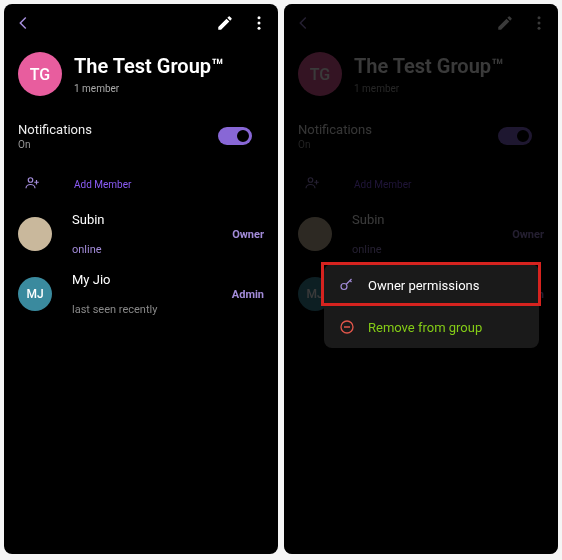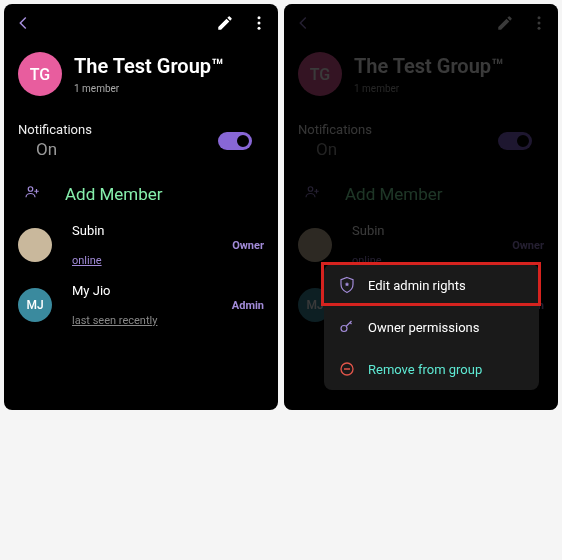--- a/index.html
+++ b/index.html
@@ -7,21 +7,21 @@
     background: #f5f5f5;
     font-family: -apple-system, BlinkMacSystemFont, "Segoe UI", Roboto, sans-serif;
     display: flex;
     gap: 6px;
     padding: 4px;
     width: 562px;
     height: 560px;
   }
   .screen {
     width: 275px;
-    height: 406px;
+    height: 550px;
     background: #000;
     border-radius: 8px;
     position: relative;
     overflow: hidden;
     color: #fff;
     display: flex;
     flex-direction: column;
   }
   .topbar {
     display: flex;
@@ -46,48 +46,48 @@
     font-size:16px; font-weight:500;
   }
   .avatar-pink { background:#e85d9e; color:#fff; }
   .header-text .title { font-size:20px; font-weight:600; }
   .header-text .sub { font-size:10px; color:#aaa; margin-top:5px; }
   .row-notif {
     display:flex; align-items:center; justify-content:space-between;
     padding: 10px 26px 14px 14px;
   }
   .row-notif .lbl { font-size:13px; color:#eee; }
-  .row-notif .sub { font-size:17px; color:#999; margin-top:2px;margin-left:18px; }
+  .row-notif .sub { font-size:10px; color:#999; margin-top:2px; }
   .toggle {
     width:34px; height:18px; border-radius:9px; background:#8867d6; position:relative;
   }
   .toggle::after {
     content:""; position:absolute; right:1px; top:1px; width:16px; height:16px;
     border-radius:50%; background:#000; border:2px solid #8867d6; box-sizing:border-box;
   }
   .addmember {
-    display:flex; align-items:center; gap:19px;
+    display:flex; align-items:center; gap:28px;
     padding:10px 14px;
-    color:#86efac; font-size:17px;
+    color:#8b5cf6; font-size:10px;
   }
   .addmember .iconwrap { width:28px; display:flex; justify-content:center; }
   .member {
     display:flex; align-items:center; gap:20px;
     padding:8px 14px;
   }
   .avatar-sm {
     width:34px; height:34px; border-radius:50%;
     display:flex; align-items:center; justify-content:center;
     font-size:12px; font-weight:500;
   }
   .av-subin { background:#c9b89c; }
   .av-mj { background:#3a8a9e; color:#fff; }
   .member .info { flex:1; }
   .member .name { font-size:13px; color:#fff; }
-  .member .status { font-size:11px; margin-top:16px;text-decoration:underline; }
+  .member .status { font-size:11px; margin-top:16px; }
   .status.online { color:#a28bd8; }
   .status.away { color:#888; }
   .member .role { font-size:11px; color:#a28bd8;font-weight:bold; }
   
   .dim-overlay {
     position:absolute; inset:0; background:rgba(0,0,0,0.55); pointer-events:none;
   }
   .context-menu {
     position:absolute;
     left:40px; top:260px;
@@ -95,21 +95,21 @@
     background:#1a1a1a;
     border-radius:8px;
     overflow:hidden;
     z-index:3;
   }
   .ctx-item {
     display:flex; align-items:center; gap:12px;
     padding:12px 14px;
     font-size:13px;
   }
-  .ctx-item.red { color:#5eead4; }
+  .ctx-item.red { color:#84cc16; }
   .ctx-item .ci { width:18px; display:flex; justify-content:center; }
   .highlight-box {
     position:absolute;
     left:37px; top:258px;
     width:220px; height:44px;
     border:3px solid #d6231f;
     z-index:4;
     pointer-events:none;
   }
   .dimmed { opacity:0.5; }
@@ -263,29 +263,20 @@
       <div class="role">Admin</div>
     </div>
   </div>
 
   <div class="dim-overlay"></div>
 
   <div class="context-menu">
     <div class="ctx-item">
       <span class="ci">
         <svg viewBox="0 0 24 24" width="18" height="18" fill="none" stroke="#a28bd8" stroke-width="1.6">
-            <path d="M12 2l8 3v6c0 5-3.5 9-8 11-4.5-2-8-6-8-11V5l8-3z"></path>
-            <path d="M12 8l1 2 2 .3-1.5 1.4.4 2.1L12 12.8l-1.9 1 .4-2.1L9 10.3 11 10l1-2z" fill="#a28bd8" stroke="none"></path>
-          </svg>
-      </span>
-      <span>Edit admin rights</span>
-    </div>
-    <div class="ctx-item">
-      <span class="ci">
-        <svg viewBox="0 0 24 24" width="18" height="18" fill="none" stroke="#a28bd8" stroke-width="1.6">
             <circle cx="8" cy="14" r="4"></circle>
             <path d="M11 11l7-7M16 6l2 2"></path>
           </svg>
       </span>
       <span>Owner permissions</span>
     </div>
     <div class="ctx-item red">
       <span class="ci">
         <svg viewBox="0 0 24 24" width="18" height="18" fill="none" stroke="#e0554a" stroke-width="1.8">
             <circle cx="12" cy="12" r="8"></circle>

